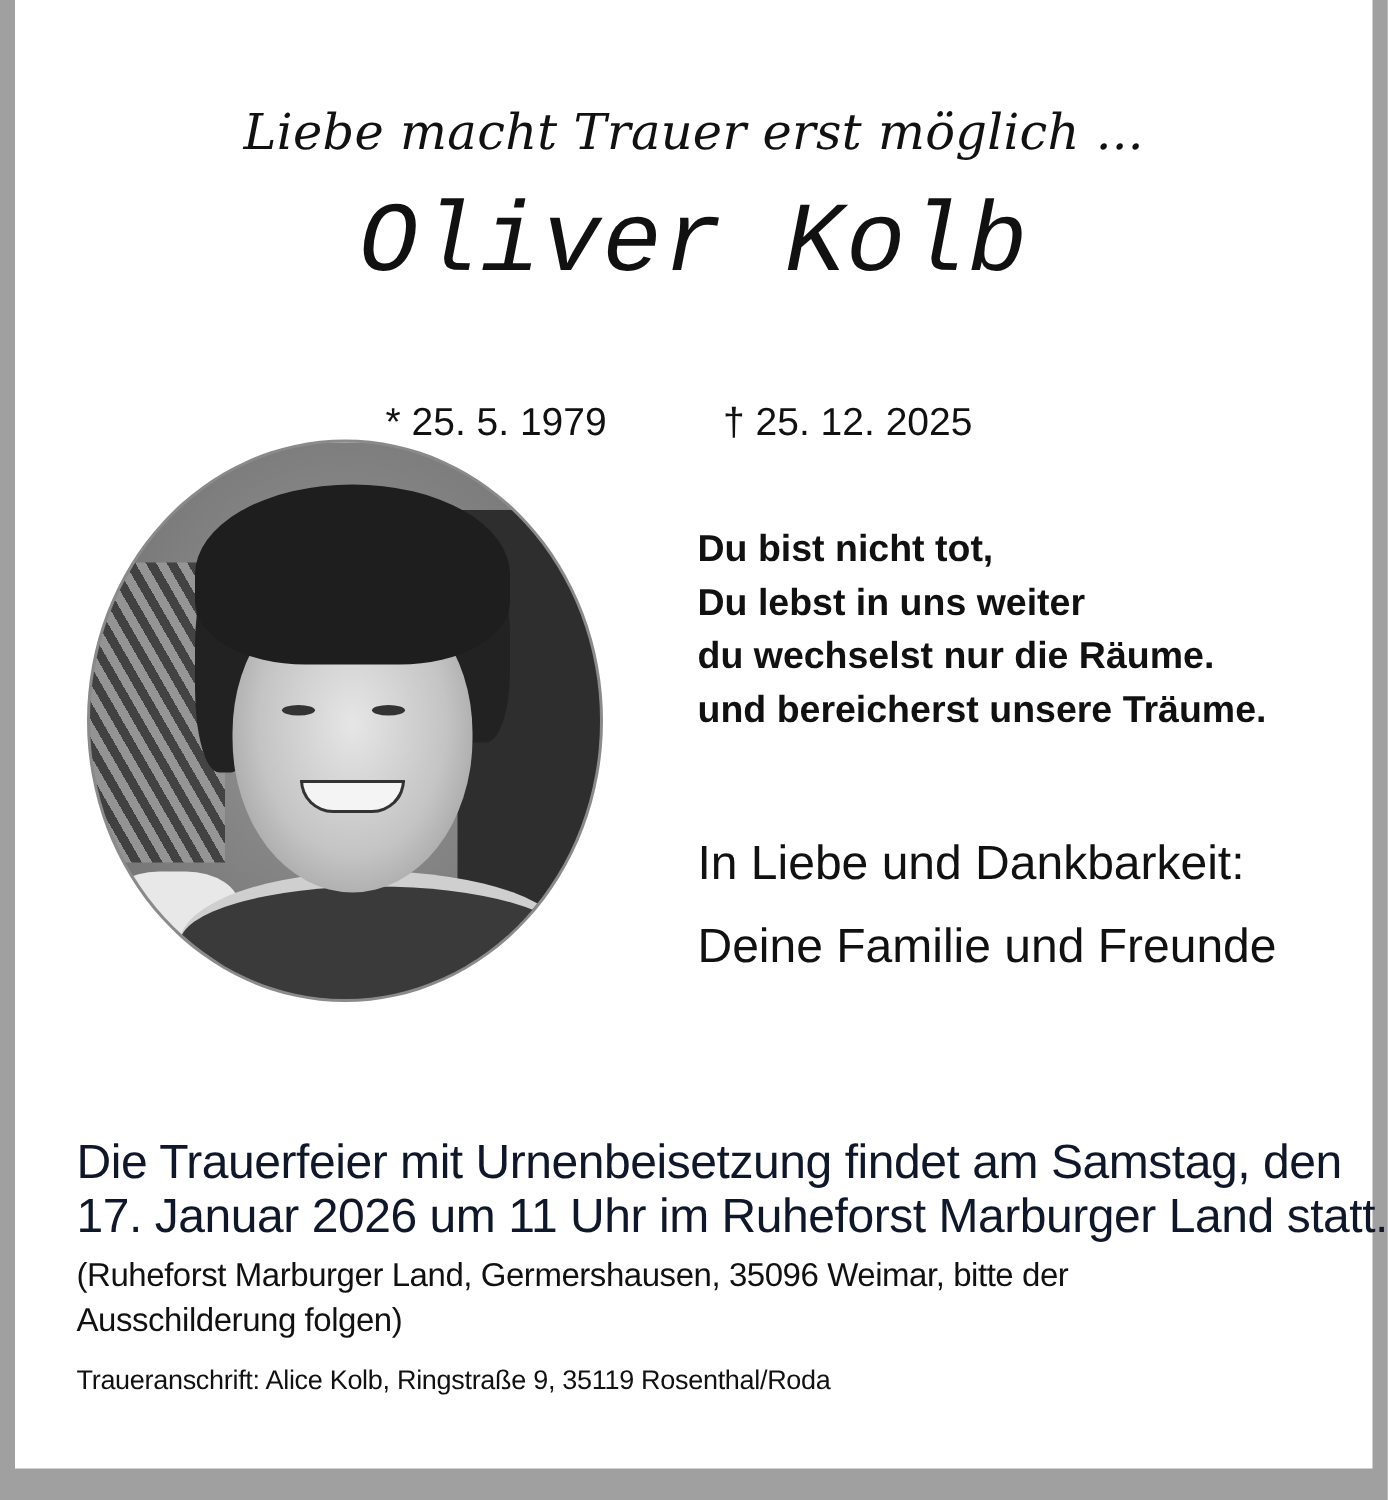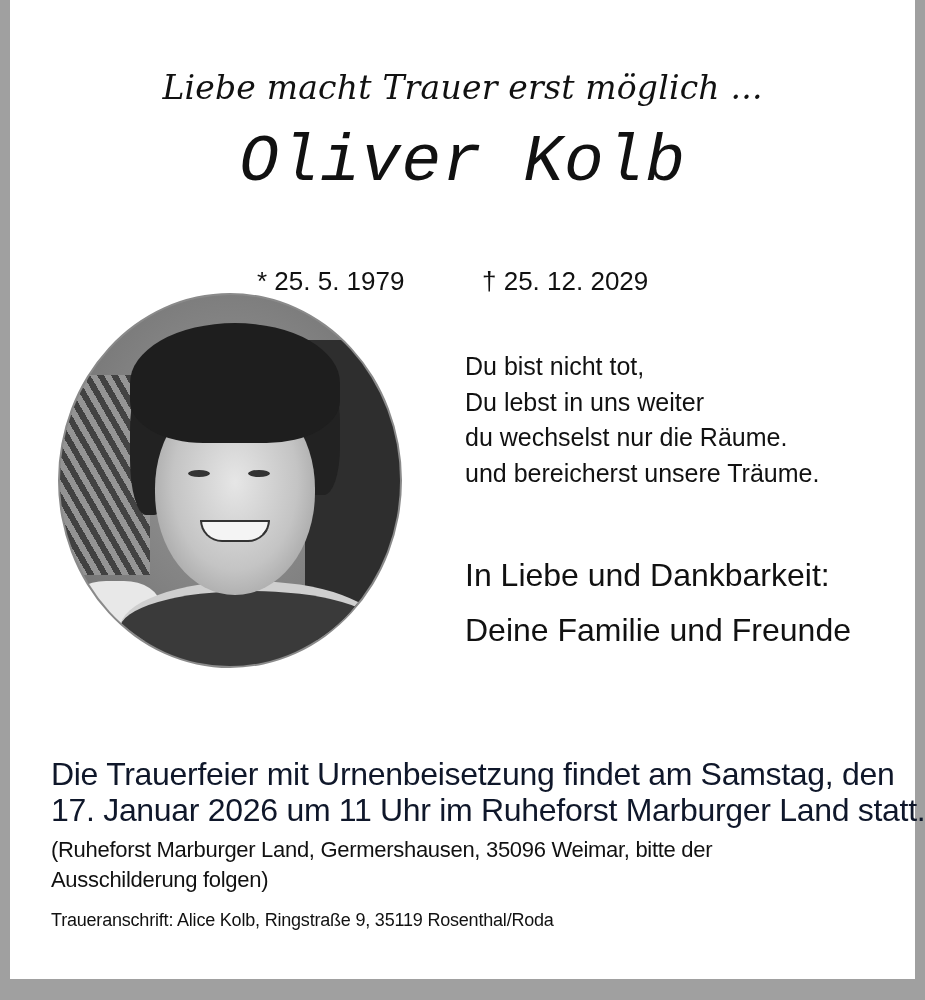--- a/index.html
+++ b/index.html
@@ -66,21 +66,21 @@
       border-radius: 40%; background: #222;
     }
     .photo .smile {
       position: absolute; left: 140px; top: 225px; width: 70px; height: 22px;
       border-radius: 0 0 40px 40px; background: #f4f4f4; border: 2px solid #333;
     }
     .photo .eye { position: absolute; top: 175px; width: 22px; height: 7px; background: #333; border-radius: 50%; }
     .photo .eye.l { left: 128px; }
     .photo .eye.r { left: 188px; }
     .poem {
-      position: absolute; left: 455px; top: 349px; font-size: 25px; line-height: 35.5px; color: #111;
+      position: absolute; left: 455px; top: 349px; font-size: 25px; line-height: 35.5px; color: #111; font-weight: bold;
     }
     .thanks {
       position: absolute; left: 455px; top: 548px; font-size: 32px; line-height: 55px; color: #111;
     }
     .place-date {
       position: absolute; left: 41px; top: 710px; font-size: 26px; color: #111;
     }
     .ceremony {
       position: absolute; left: 41px; top: 756px; font-size: 32px; line-height: 36px; color: #0f172a;
       width: 850px; letter-spacing: -0.3px;
@@ -95,21 +95,21 @@
     .line { display: block; white-space: nowrap; }
   </style>
 </head>
 <body>
 
 <div class="card">
   <div class="motto">Liebe macht Trauer erst möglich ...</div>
   <div class="name">Oliver Kolb</div>
 
   <div class="dates date-birth">* 25. 5. 1979</div>
-  <div class="dates date-death">† 25. 12. 2029</div>
+  <div class="dates date-death">† 25. 12. 2025</div>
 
   <div class="photo" title="black-and-white oval portrait of a smiling young man">
     <div class="bg-dark"></div>
     <div class="plant"></div>
     <div class="shoulder-white"></div>
     <div class="shirt"></div>
     <div class="hair-side-l"></div>
     <div class="hair-side-r"></div>
     <div class="face"></div>
     <div class="hair"></div>

